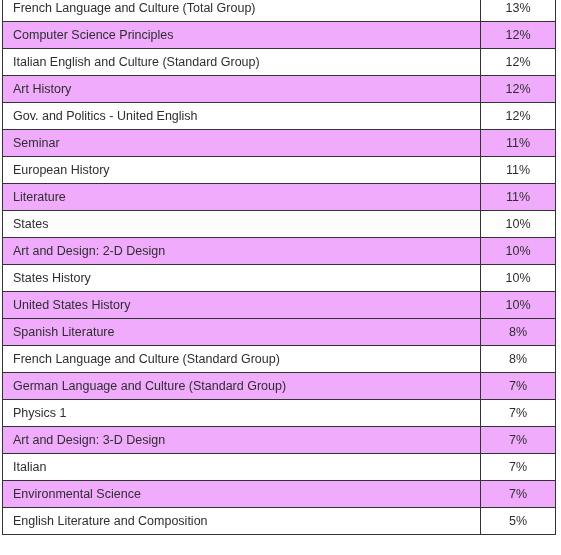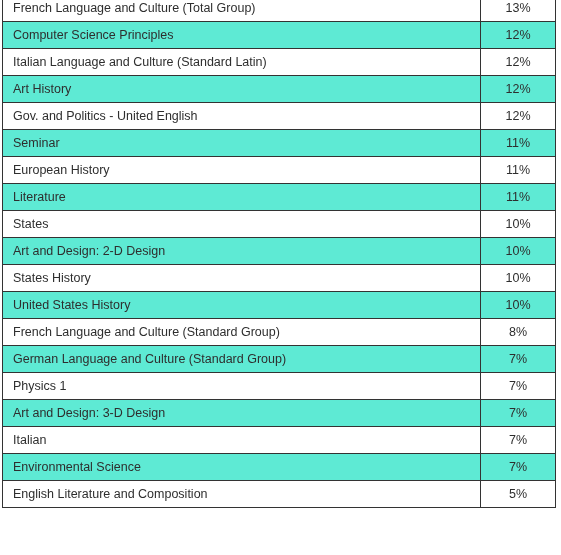--- a/index.html
+++ b/index.html
@@ -33,21 +33,21 @@
     background: #ffffff;
   }
 
   table.data-table col.col-subject { width: 478px; }
   table.data-table col.col-pct     { width: 75px; }
 
   table.data-table tr {
     background: #ffffff;
   }
   table.data-table tr.striped {
-    background: #5eead4;
+    background: #f0abfc;
     margin-top: 20px;
   }
 
   table.data-table td {
     border: 1px solid #333333;
     height: 26px;
     padding: 0 10px;
     font-size: 12.5px;
     line-height: 26px;
     color: #2e2e2e;
@@ -78,21 +78,21 @@
     <tbody id="table-body">
         <tr>
           <td class="cell-subject">French Language and Culture (Total Group)</td>
           <td class="cell-pct">13%</td>
         </tr>
         <tr class="striped">
           <td class="cell-subject">Computer Science Principles</td>
           <td class="cell-pct">12%</td>
         </tr>
         <tr>
-          <td class="cell-subject">Italian Language and Culture (Standard Latin)</td>
+          <td class="cell-subject">Italian English and Culture (Standard Group)</td>
           <td class="cell-pct">12%</td>
         </tr>
         <tr class="striped">
           <td class="cell-subject">Art History</td>
           <td class="cell-pct">12%</td>
         </tr>
         <tr>
           <td class="cell-subject">Gov. and Politics - United English</td>
           <td class="cell-pct">12%</td>
         </tr>
@@ -117,20 +117,24 @@
           <td class="cell-pct">10%</td>
         </tr>
         <tr>
           <td class="cell-subject">States History</td>
           <td class="cell-pct">10%</td>
         </tr>
         <tr class="striped">
           <td class="cell-subject">United States History</td>
           <td class="cell-pct">10%</td>
         </tr>
+        <tr class="striped">
+          <td class="cell-subject">Spanish Literature</td>
+          <td class="cell-pct">8%</td>
+        </tr>
         <tr>
           <td class="cell-subject">French Language and Culture (Standard Group)</td>
           <td class="cell-pct">8%</td>
         </tr>
         <tr class="striped">
           <td class="cell-subject">German Language and Culture (Standard Group)</td>
           <td class="cell-pct">7%</td>
         </tr>
         <tr>
           <td class="cell-subject">Physics 1</td>

